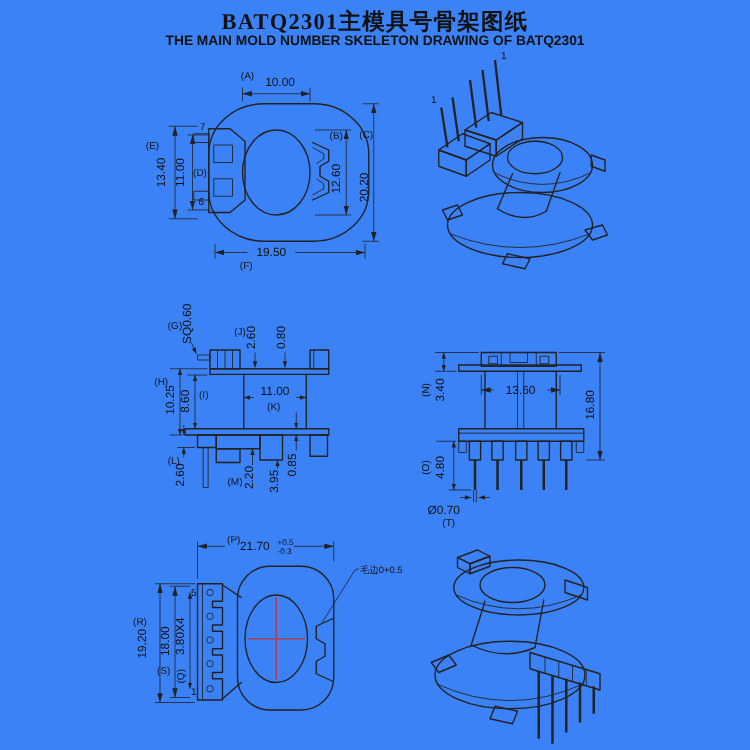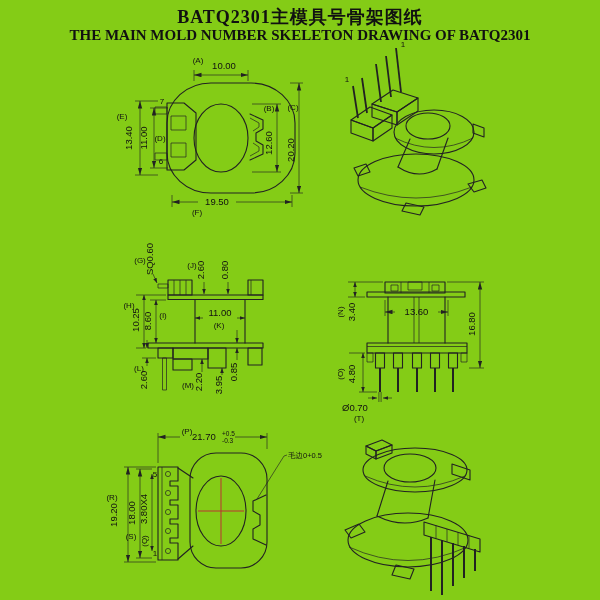--- a/index.html
+++ b/index.html
@@ -1,22 +1,22 @@
 <!DOCTYPE html>
 <html><head>
 <meta charset="utf-8">
 <style>
   *{margin:0;padding:0;box-sizing:border-box}
   html,body{width:600px;height:600px;background:#fff;overflow:hidden}
   body{font-family:"Liberation Sans",sans-serif;color:#111;position:relative}
-  .page{position:absolute;inset:0;background:#84cc16}
+  .page{position:absolute;inset:0;background:#3b82f6}
   .title-zh{position:absolute;top:5px;left:0;width:100%;text-align:center;
     font-family:"Liberation Serif","DejaVu Serif",serif;font-weight:700;font-size:18px;letter-spacing:1px}
   .title-en{position:absolute;top:27px;left:0;width:100%;text-align:center;
-    font-family:Liberation Serif, serif;font-weight:700;font-size:15px}
+    font-family:Liberation Sans, sans-serif;font-weight:700;font-size:11px}
   svg{position:absolute;overflow:visible}
   .ln{fill:none;stroke:#222;stroke-width:1.1;stroke-linejoin:round;stroke-linecap:round}
   .ln2{fill:none;stroke:#222;stroke-width:.7;stroke-linejoin:round}
   .dim{fill:none;stroke:#222;stroke-width:.65}
   .pin{fill:none;stroke:#222;stroke-width:2;stroke-linecap:butt}
   .pin3{fill:none;stroke:#222;stroke-width:1.8;stroke-linecap:butt}
   .red{stroke:#bb3333;stroke-width:1}
   text{fill:#111;font-family:"Liberation Sans",sans-serif}
   .v{font-size:9.5px}
   .lab{font-size:8px}

